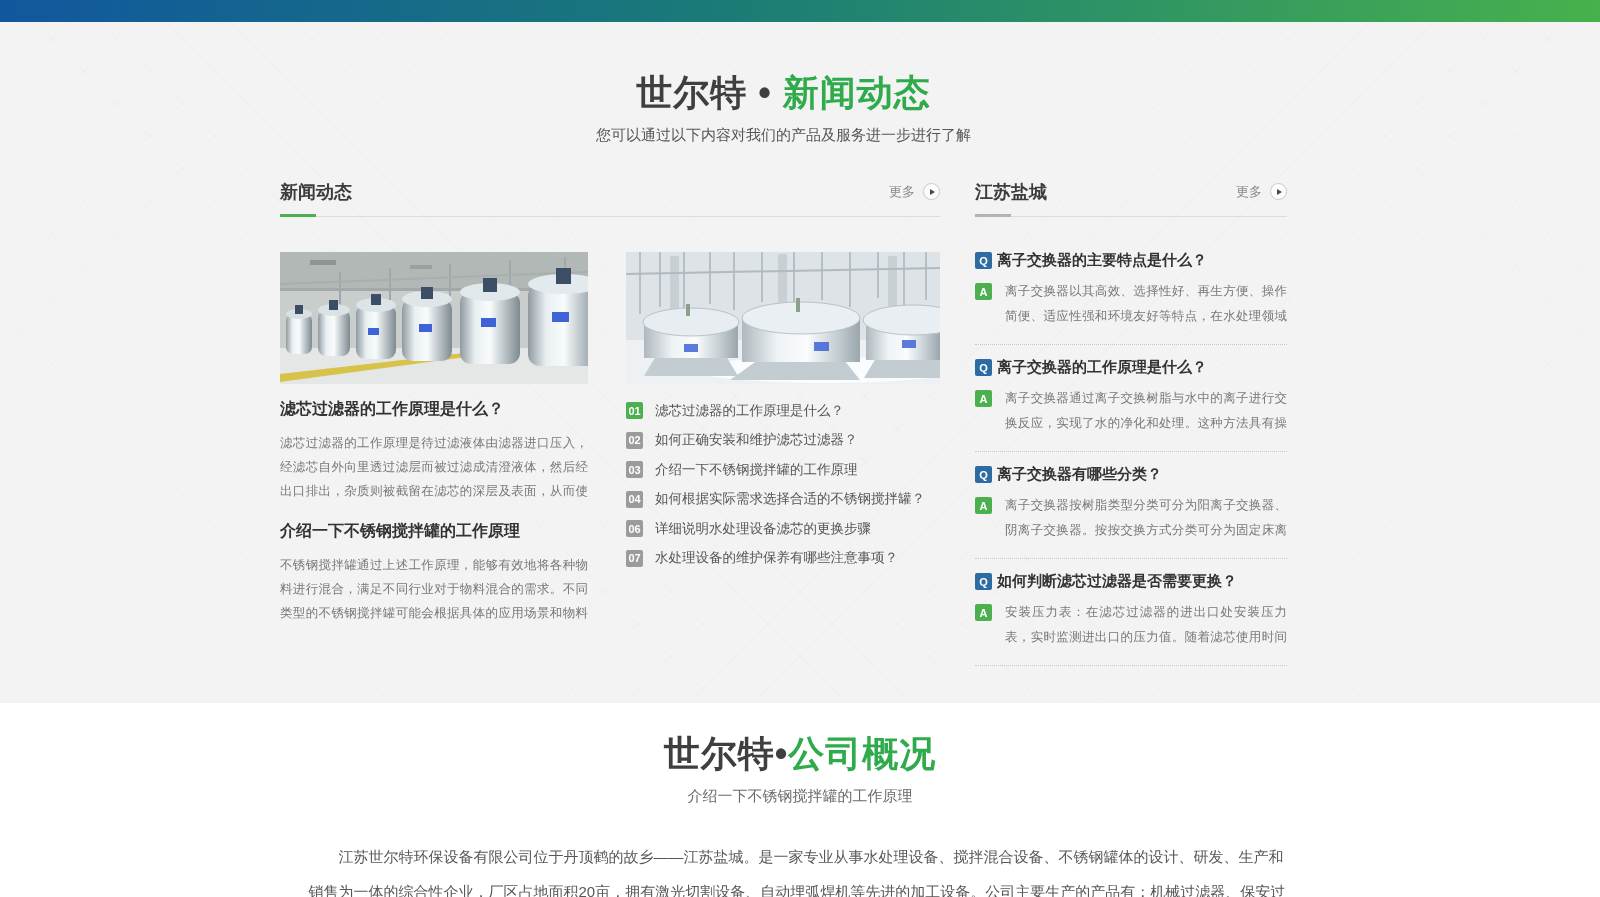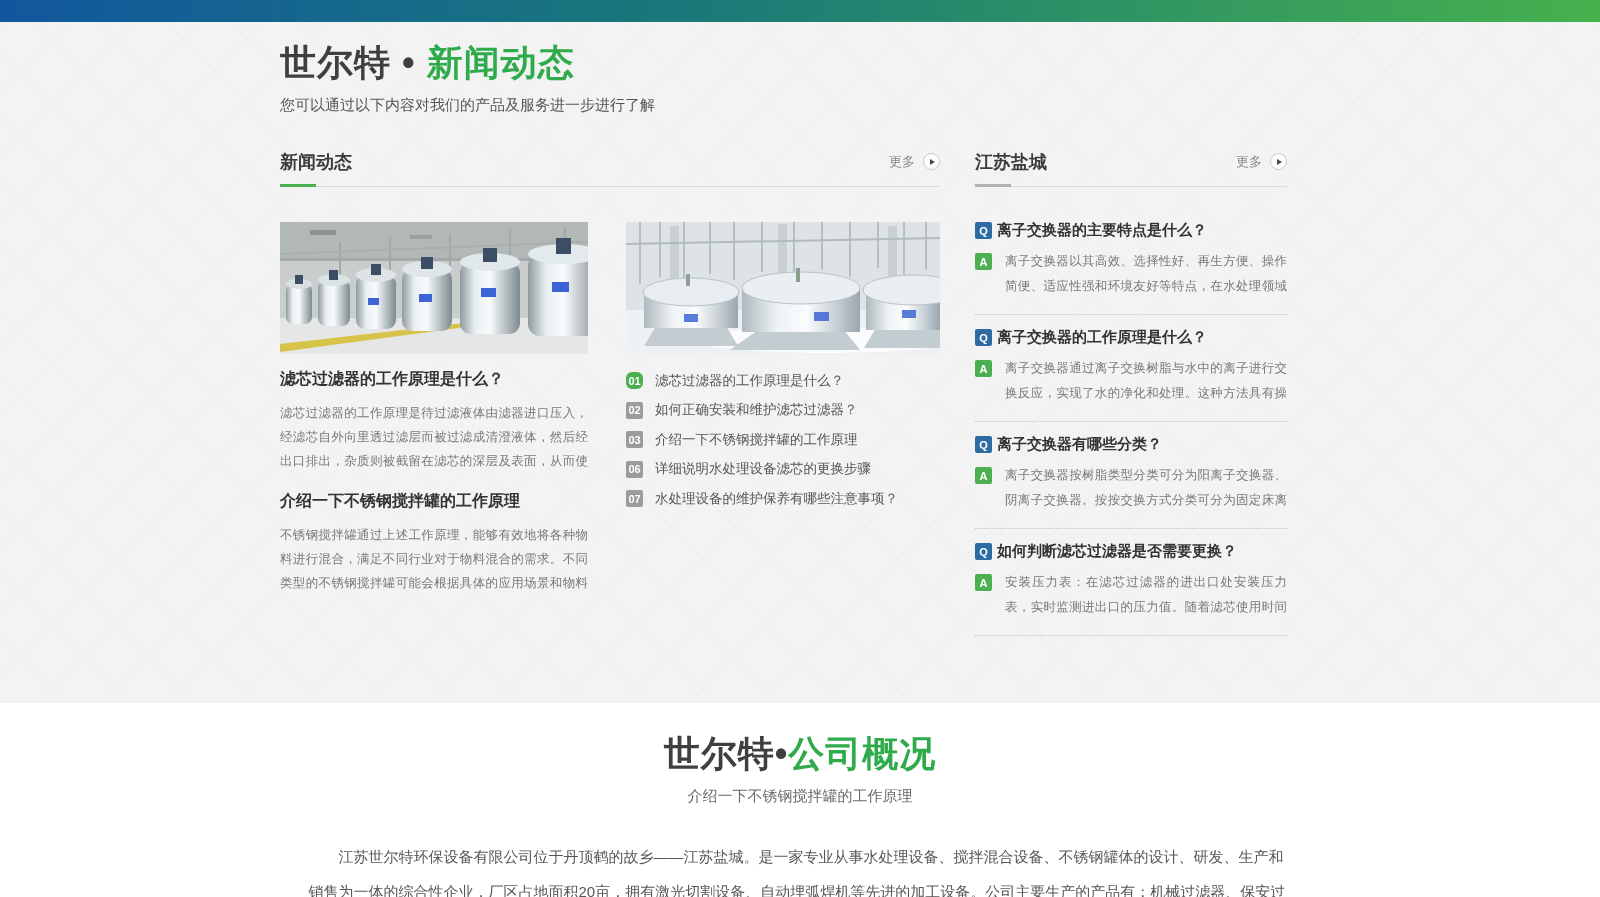--- a/index.html
+++ b/index.html
@@ -11,21 +11,21 @@
 
   
   .gray-section {
     height:681px; background-color:#f3f3f4; position:relative; overflow:hidden;
     background-image:
       repeating-linear-gradient(45deg, rgba(0,0,0,.013) 0 1px, transparent 1px 46px),
       repeating-linear-gradient(-45deg, rgba(0,0,0,.013) 0 1px, transparent 1px 46px);
   }
   .content { width:1007px; margin-left:280px; position:relative; }
 
-  .section-head { text-align:left; padding-top:20px; }
+  .section-head { text-align:center; padding-top:50px; }
   .section-title { font-size:36px; font-weight:bold; color:#3f3f3f; line-height:42px; letter-spacing:1px; }
   .section-title .hl-green { color:#2fab4c; }
   .section-sub { margin-top:12px; font-size:15px; color:#565656; }
   .about .section-sub { color:#6a6a6a; }
 
   .panels { display:flex; margin-top:36px; }
   .news-panel { width:660px; }
   .tech-panel { width:312px; margin-left:35px; }
 
   .panel-head { display:flex; justify-content:space-between; align-items:center; height:22px; }
@@ -52,21 +52,21 @@
   .article { cursor:pointer; }
   .article-title { margin-top:15px; font-size:16px; font-weight:bold; color:#333; }
   .article-excerpt { margin-top:11px; font-size:12.5px; color:#787878; line-height:24px;
                      max-height:72px; overflow:hidden; text-align:justify; }
   .article + .article .article-title { margin-top:18px; }
 
   .news-list { list-style:none; margin-top:12px; }
   .list-item { display:flex; align-items:center; height:29.5px; cursor:pointer; }
   .num-badge { width:17px; height:17px; flex:0 0 17px; background:#9b9b9b; color:#fff; border-radius:2px;
                font-size:11px; font-weight:bold; display:flex; align-items:center; justify-content:center; }
-  .num-badge.hl { background:#4caf50;border-radius:6px; }
+  .num-badge.hl { background:#4caf50; }
   .list-title { margin-left:12px; font-size:13.5px; color:#555; white-space:nowrap; overflow:hidden; }
 
   .qa-list { margin-top:34px; }
   .qa { border-bottom:1px dotted #c6c6c6; padding-bottom:15px; margin-bottom:13px; }
   .qa-q { display:flex; align-items:center; cursor:pointer; }
   .qa-badge { width:17px; height:17px; flex:0 0 17px; border-radius:2px; color:#fff; font-size:11px; font-weight:bold;
               display:flex; align-items:center; justify-content:center; }
   .qa-badge.q { background:#2d6ca3; }
   .qa-badge.a { background:#4caf50; margin-top:4px; }
   .qa-q-title { margin-left:5px; font-size:15px; font-weight:bold; color:#333; white-space:nowrap; overflow:hidden; }
@@ -232,20 +232,24 @@
               </li>
               <li class="list-item">
                 <span class="num-badge">02</span>
                 <span class="list-title">如何正确安装和维护滤芯过滤器？</span>
               </li>
               <li class="list-item">
                 <span class="num-badge">03</span>
                 <span class="list-title">介绍一下不锈钢搅拌罐的工作原理</span>
               </li>
               <li class="list-item">
+                <span class="num-badge">04</span>
+                <span class="list-title">如何根据实际需求选择合适的不锈钢搅拌罐？</span>
+              </li>
+              <li class="list-item">
                 <span class="num-badge">06</span>
                 <span class="list-title">详细说明水处理设备滤芯的更换步骤</span>
               </li>
               <li class="list-item">
                 <span class="num-badge">07</span>
                 <span class="list-title">水处理设备的维护保养有哪些注意事项？</span>
               </li>
             </ul>
           </div>
         </div>

